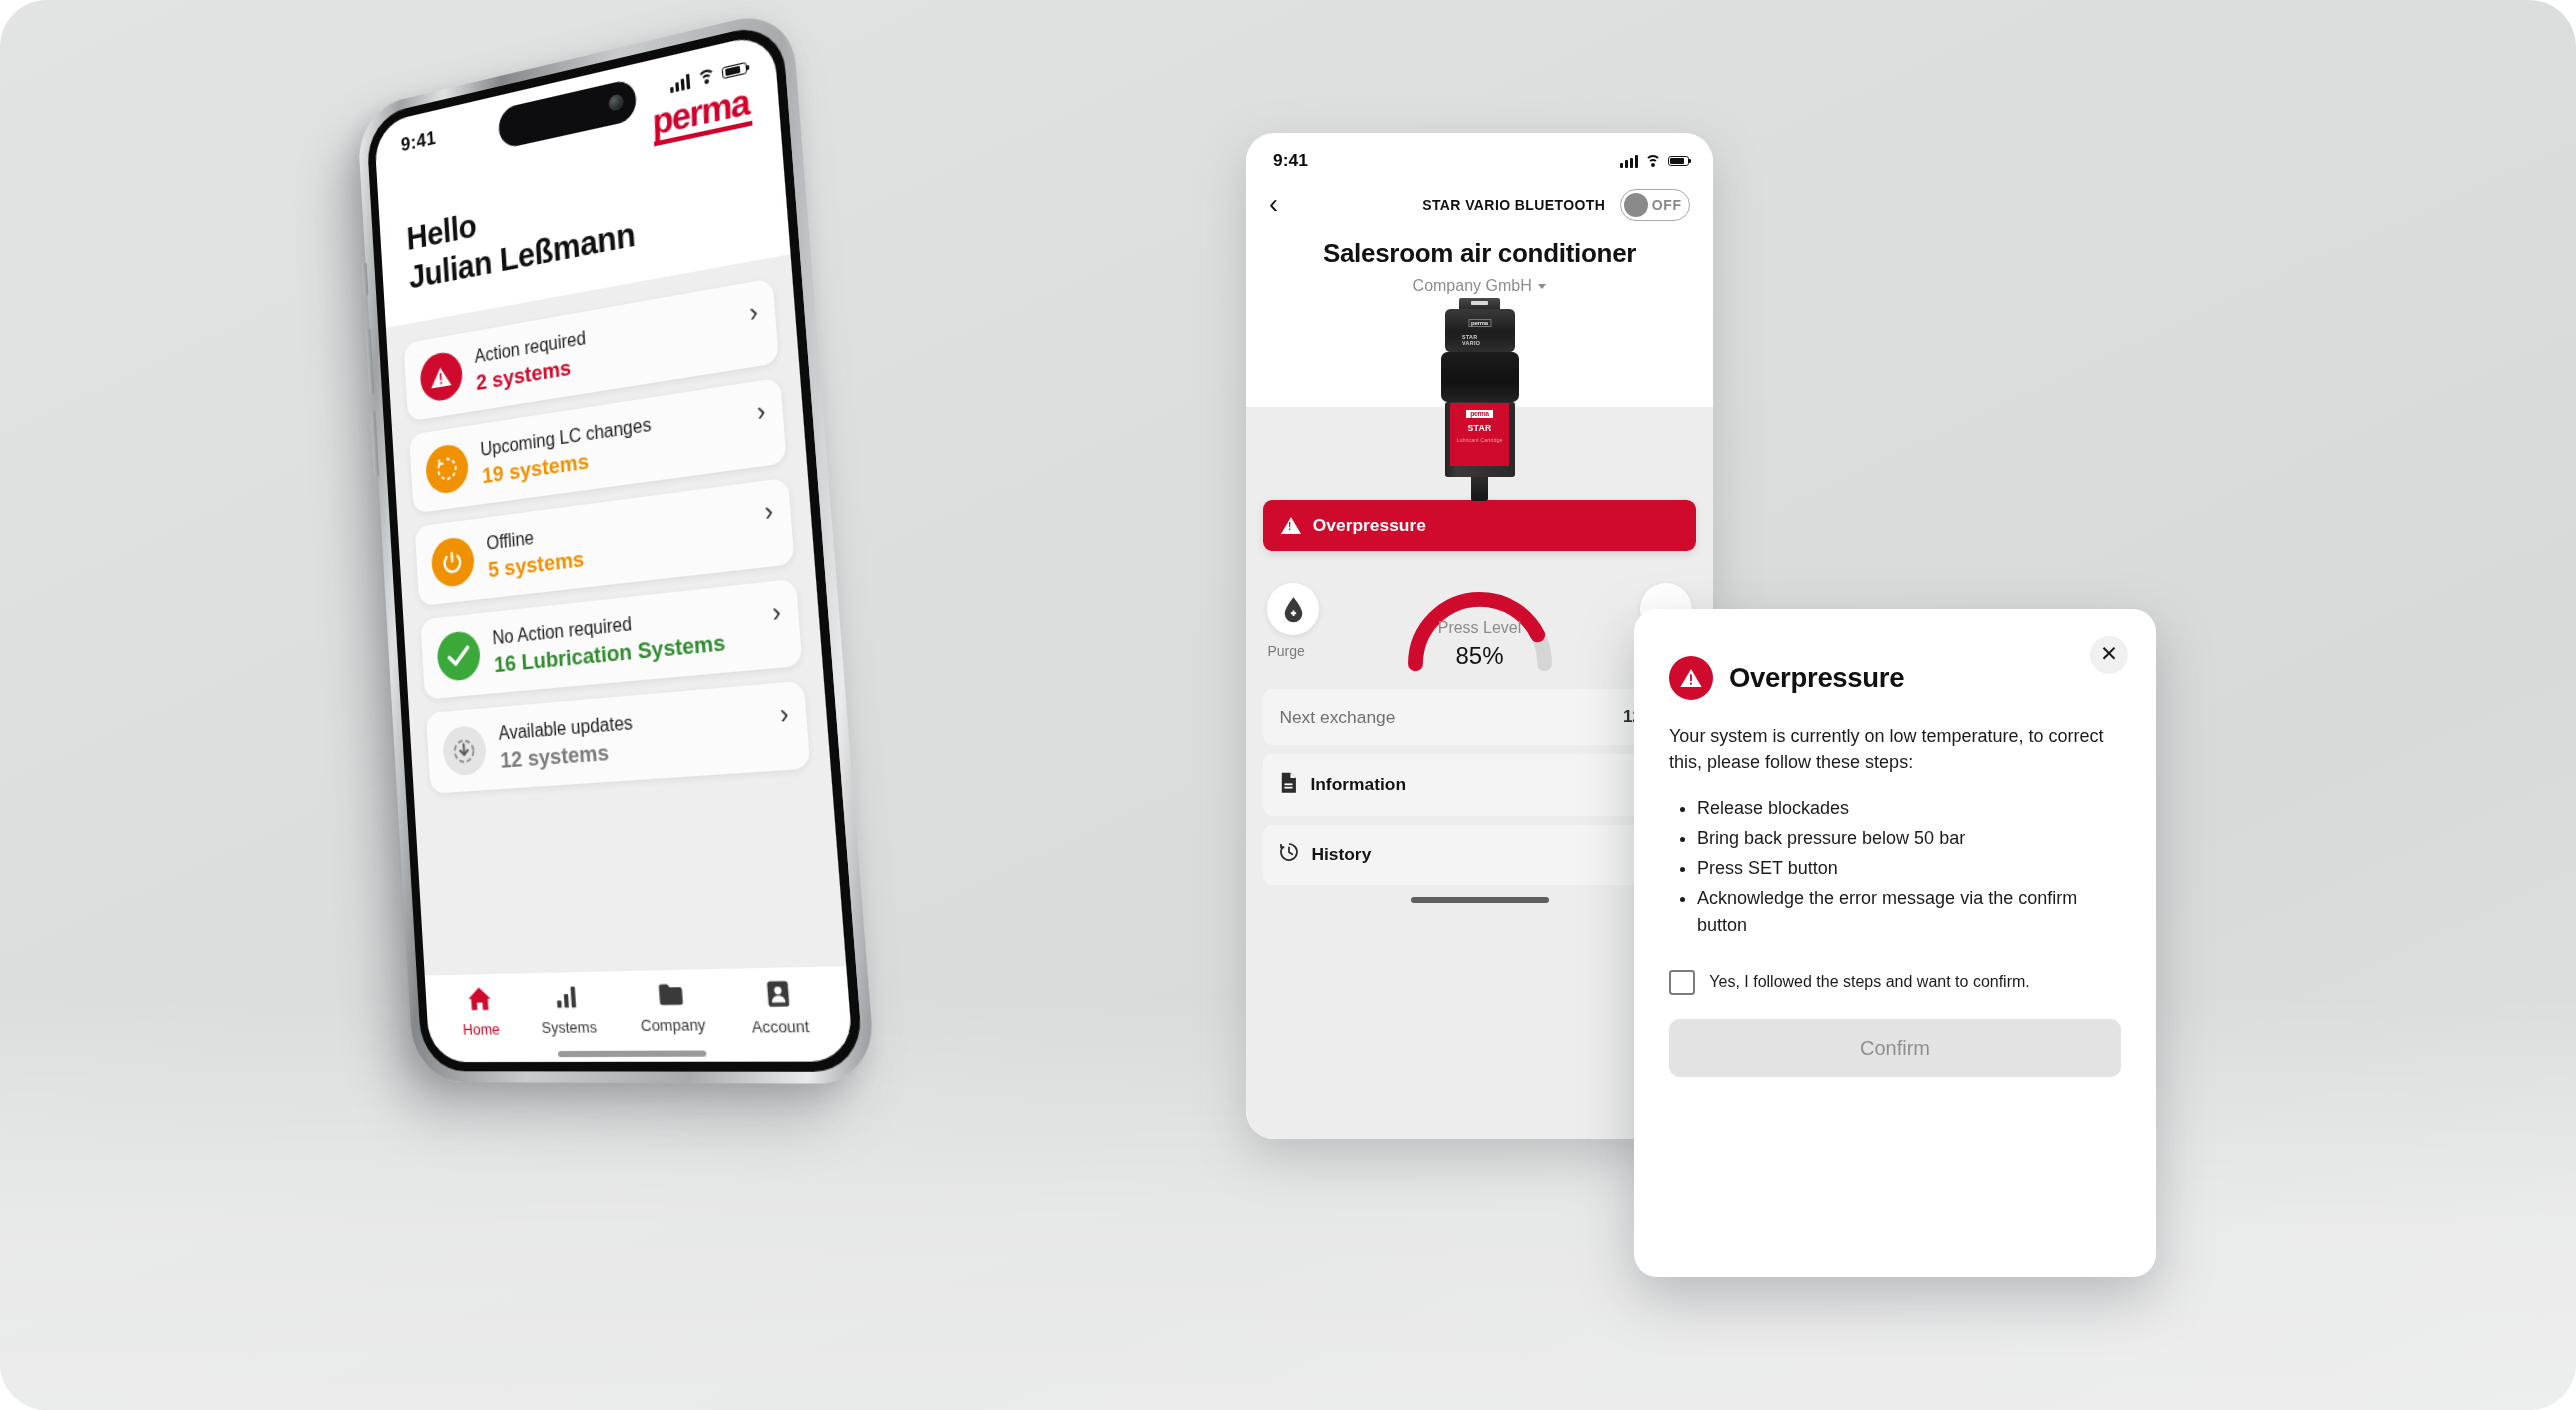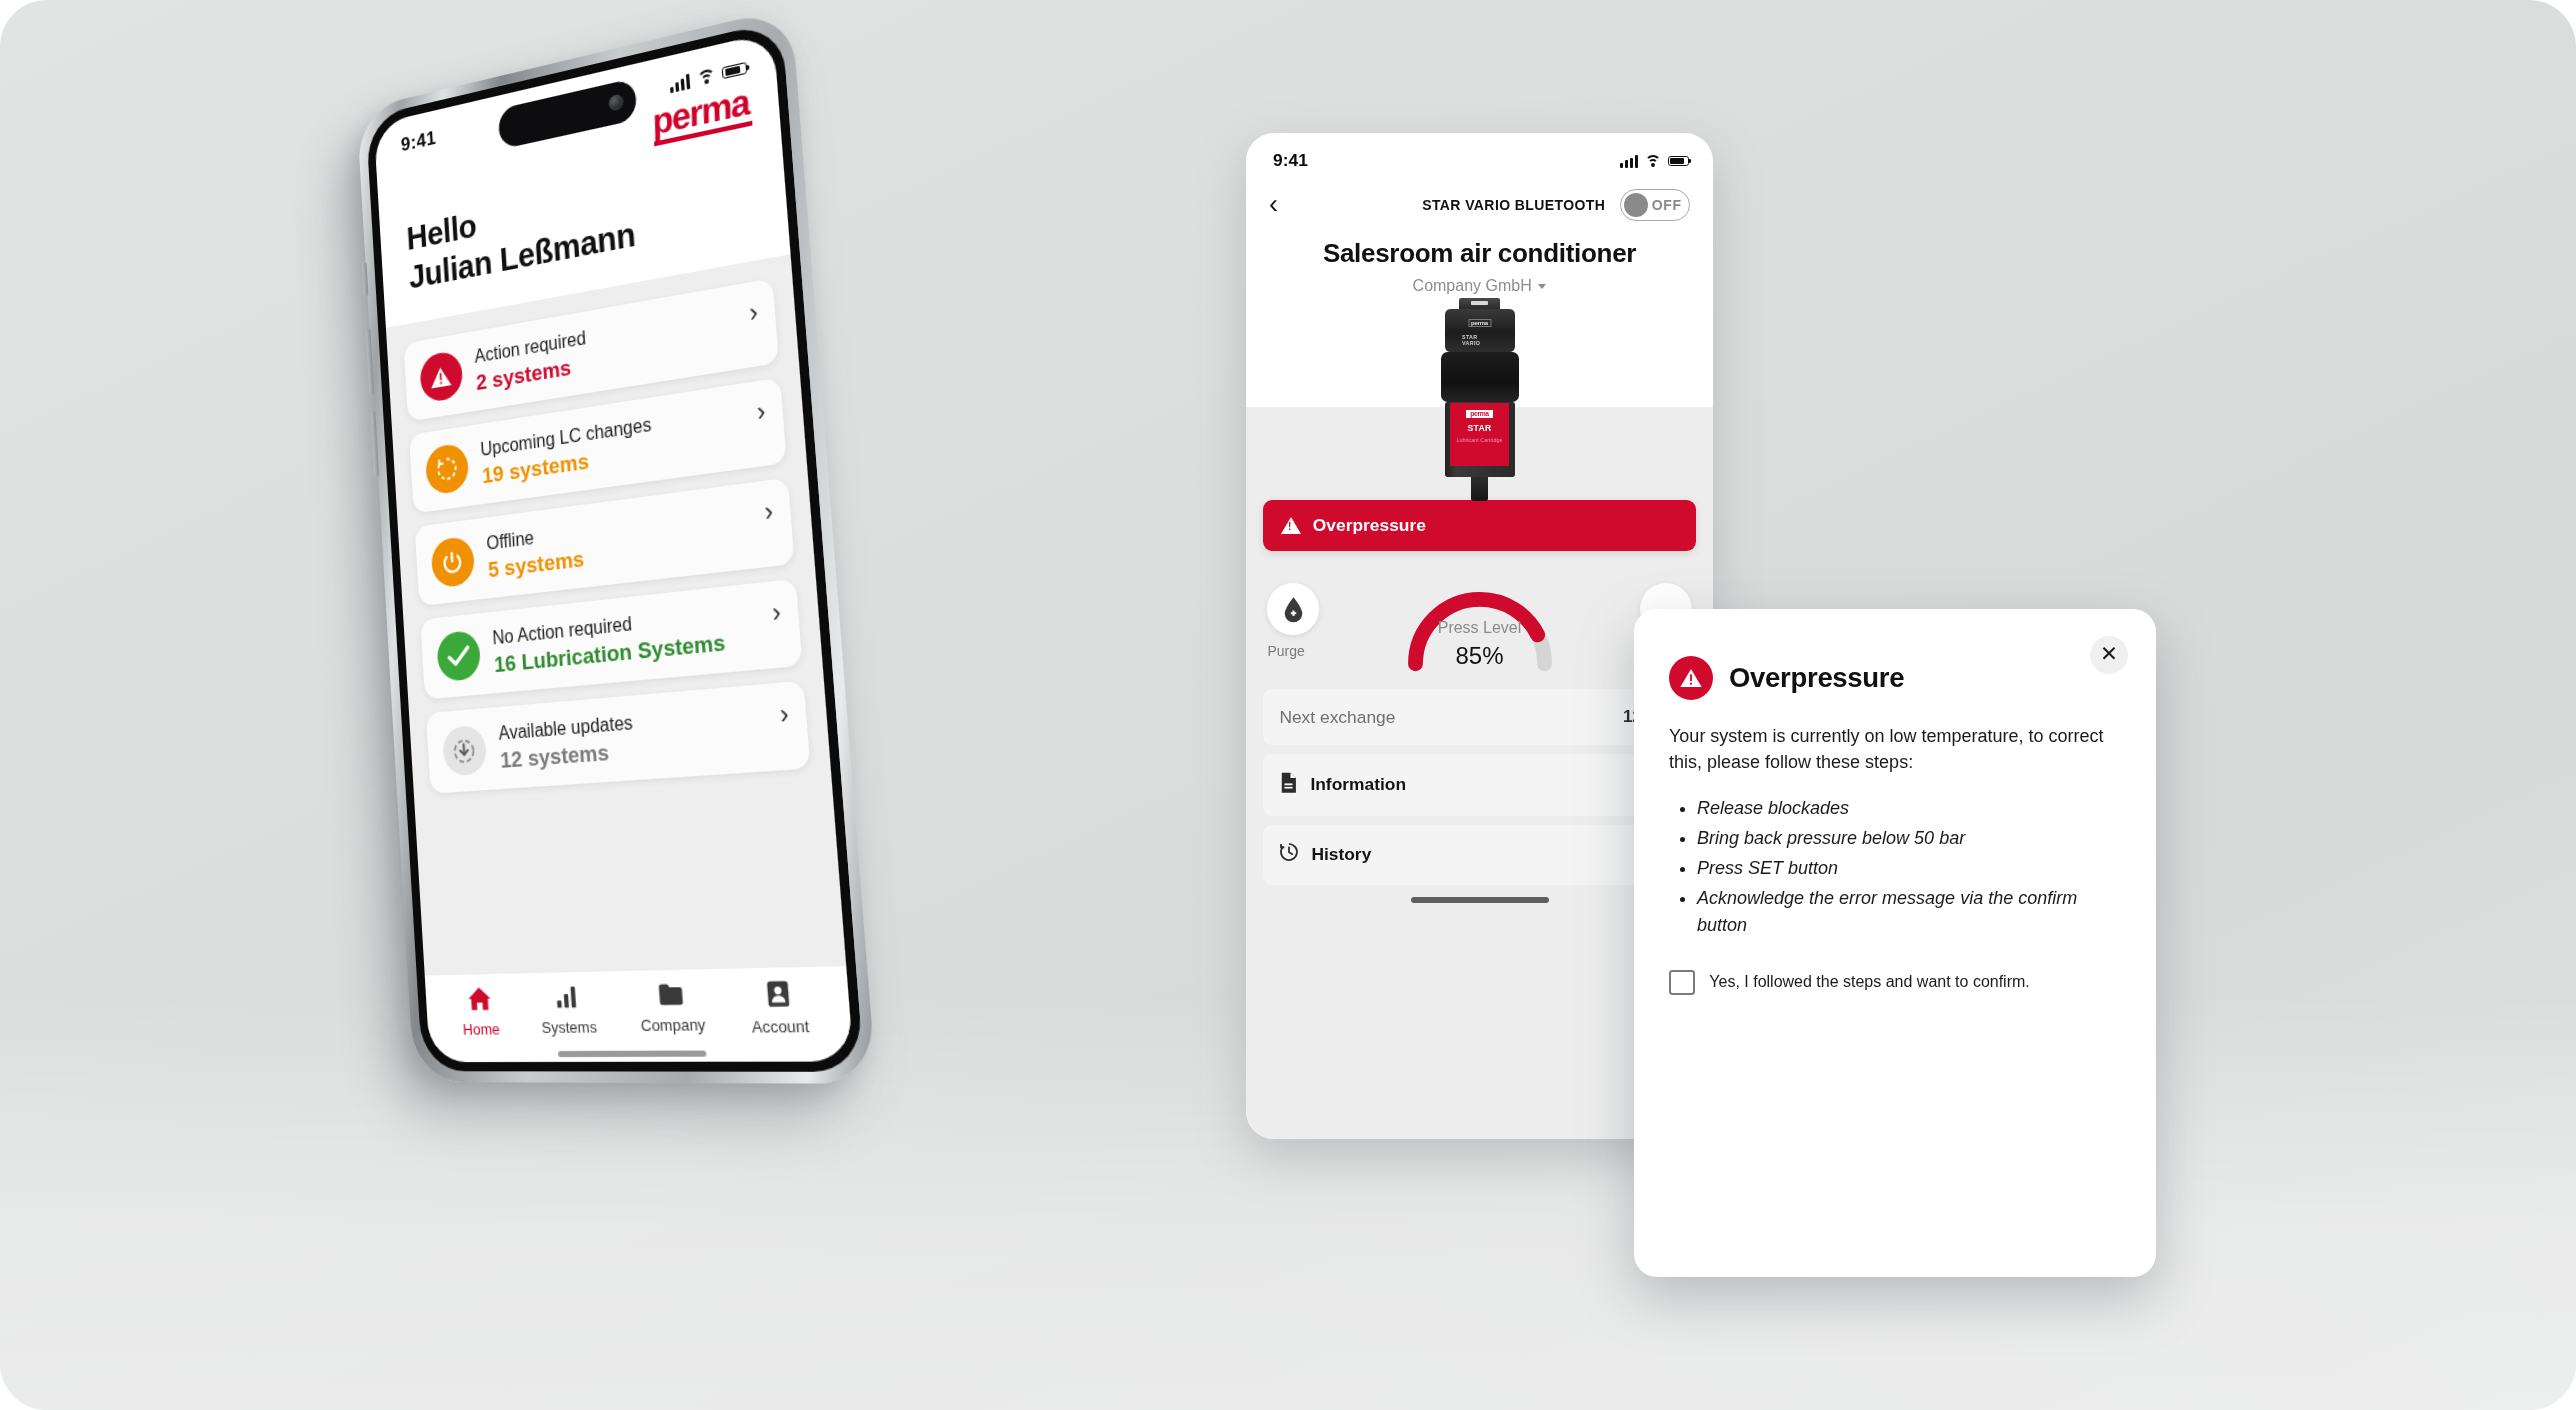--- a/index.html
+++ b/index.html
@@ -269,21 +269,21 @@
     position:absolute; right: 28px; top: 27px;
     width: 38px; height: 38px; border-radius:50%;
     background:#f0f0f0; display:flex;align-items:center;justify-content:center;
     font-size: 21.5px; color:#1b1b1b; font-weight:400; line-height:1;
   }
   .modal-head { display:flex; align-items:center; gap: 16px; margin-top: 14.8px; }
   .circ-warn { width: 44px; height: 44px; border-radius:50%; background:#cf0a2c; display:flex;align-items:center;justify-content:center; flex:none;}
   .modal-title { font-size: 27.5px; font-weight:800; color:#111; letter-spacing:-0.3px; }
   .modal-p { margin-top: 23px; font-size: 18px; line-height: 1.45; color:#1b1b1b; }
   .modal-ul { margin-top: 20px; padding-left: 28px; font-size: 18px; line-height: 1.52; color:#1b1b1b; }
-  .modal-ul li { margin-bottom: 2.7px; font-style: italic; }
+  .modal-ul li { margin-bottom: 2.7px; }
   .modal-chk { display:flex; align-items:center; gap: 14.8px; margin-top: 27px; }
   .chkbox { width: 25.5px; height: 25.5px; border: 2px solid #7b7b7b; border-radius: 3.4px; flex:none; background:#fff;}
   .chk-lbl { font-size: 16px; color:#1b1b1b; }
   .confirm-btn {
     margin-top: 24px;
     background:#e3e3e3; border-radius: 10.7px;
     height: 58px; display:flex; align-items:center; justify-content:center;
     font-size: 20px; color:#8f8f8f;
   }
 </style>
@@ -573,15 +573,16 @@
     <ul class="modal-ul" id="modal-steps">
         <li>Release blockades</li>
         <li>Bring back pressure below 50 bar</li>
         <li>Press SET button</li>
         <li>Acknowledge the error message via the confirm button</li>
       </ul>
     <div class="modal-chk">
       <span class="chkbox"></span>
       <span class="chk-lbl">Yes, I followed the steps and want to confirm.</span>
     </div>
+    <div class="confirm-btn">Confirm</div>
   </div>
 </div>
 
 
 </body></html>

